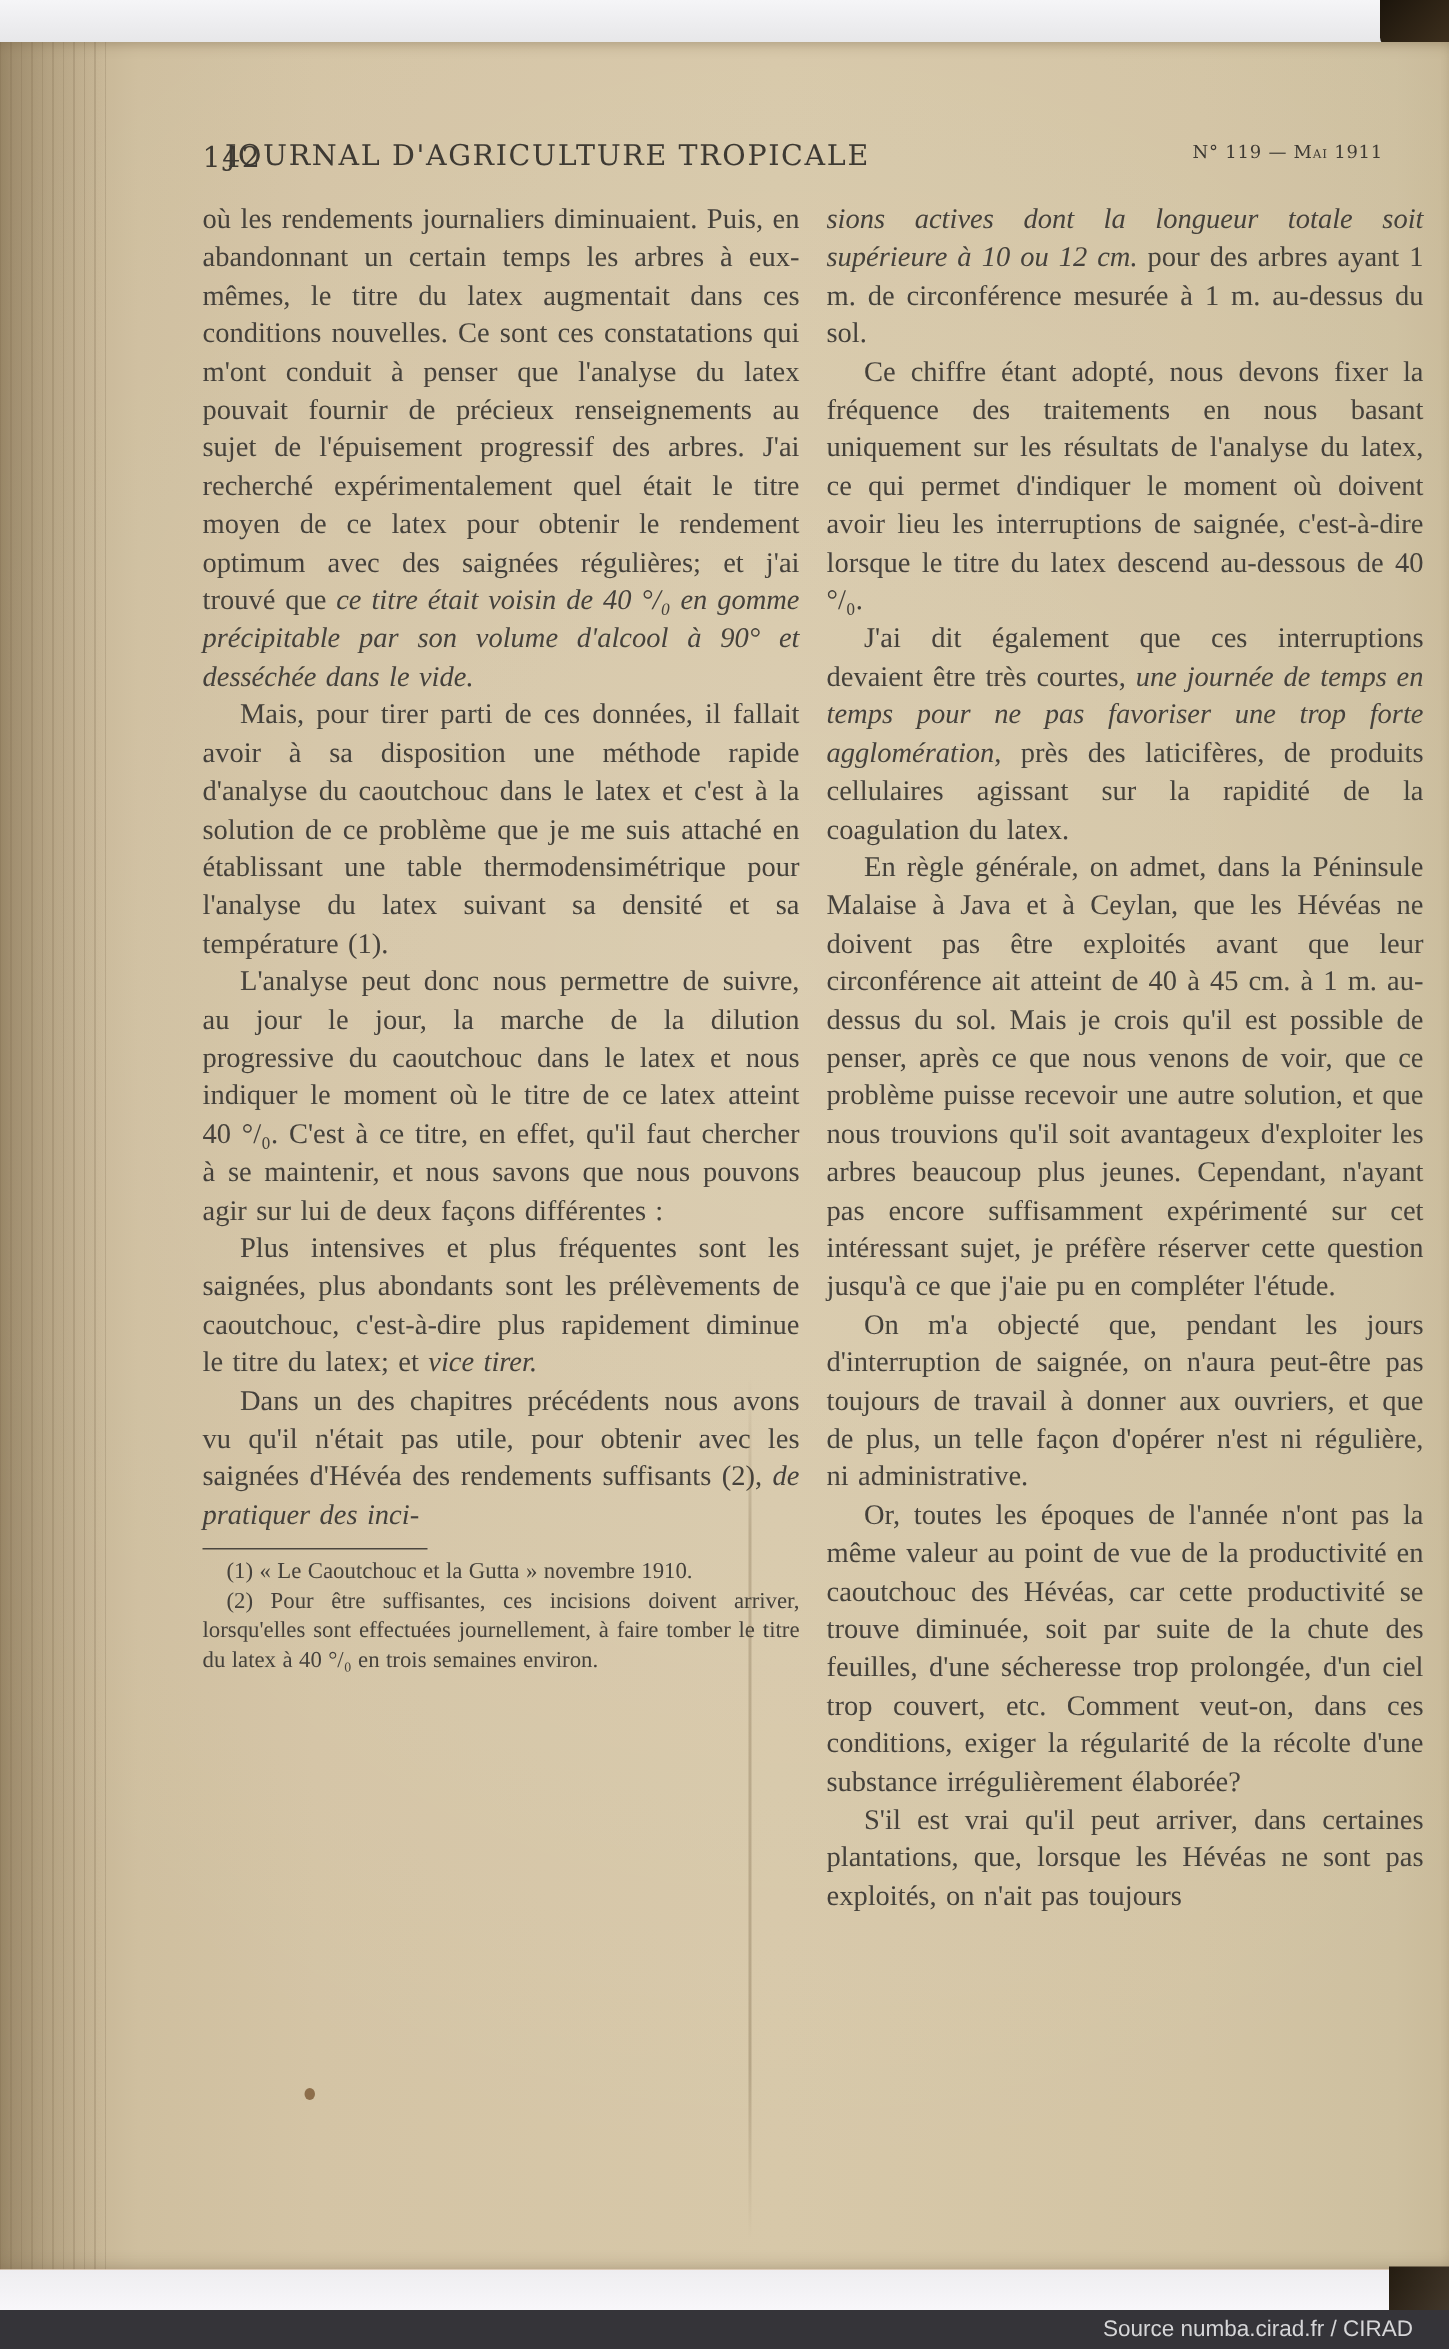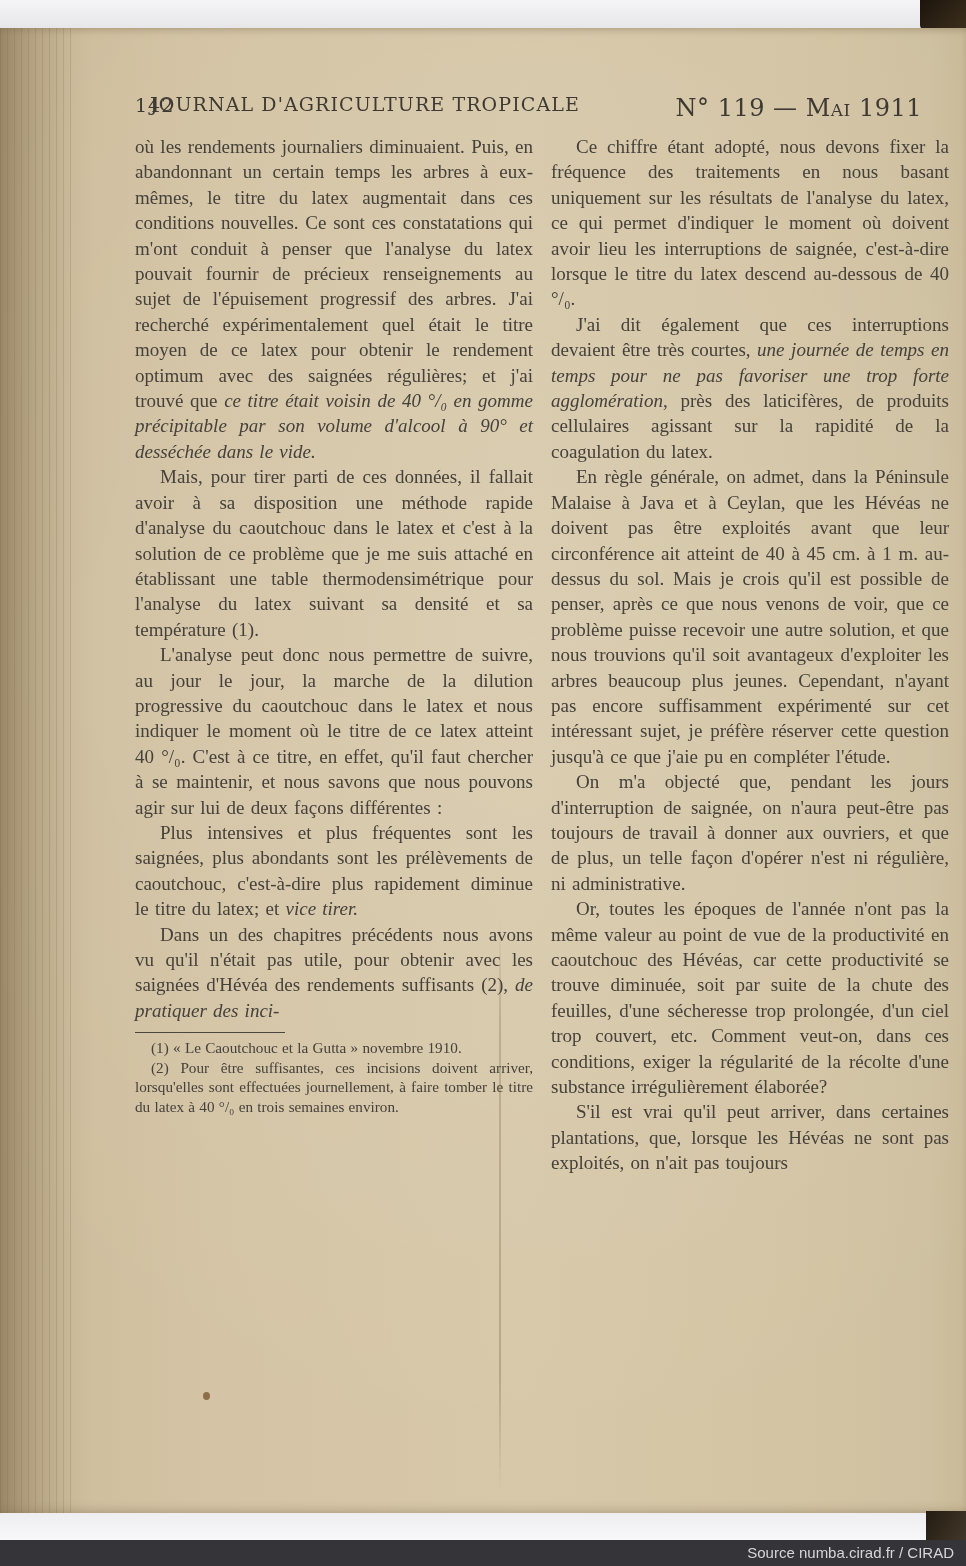--- a/index.html
+++ b/index.html
@@ -18,21 +18,21 @@
     box-shadow:inset 0 6px 10px -6px rgba(90,70,45,0.45), inset 0 -8px 12px -8px rgba(90,70,45,0.4);}
   .page-left-edge{position:absolute;left:0;top:0;bottom:0;width:72px;
     background:
       linear-gradient(90deg, rgba(130,110,80,0.5), rgba(150,130,98,0.25) 45%, rgba(160,140,110,0) 100%),
       repeating-linear-gradient(90deg, rgba(85,65,40,0.16) 0 1px, rgba(0,0,0,0) 1px 7px);}
 
   .page-header{position:absolute;top:64px;left:0;right:0;height:32px;color:#3e3a33;}
   .page-number{position:absolute;left:135px;top:2px;font-size:19px;letter-spacing:1px;}
   .journal-title{position:absolute;left:150px;right:20px;top:1px;text-align:left;
     font-size:19px;letter-spacing:1.1px;white-space:nowrap;}
-  .issue-date{position:absolute;right:44px;top:2px;font-size:24px;
+  .issue-date{position:absolute;right:44px;top:2px;font-size:12px;
     font-variant:small-caps;letter-spacing:0.5px;white-space:nowrap;}
 
   .col{position:absolute;top:106px;width:398px;color:#45413b;font-size:19px;
     line-height:25.4px;text-align:justify;word-spacing:1.5px;font-family:Liberation Serif, serif;}
   .col-left{left:135px;}
   .col-right{left:551px;}
   .para{margin:0;}
   .para.indent{text-indent:25px;}
   .it{font-style:italic;}
 
@@ -45,21 +45,21 @@
   .ink-spot{position:absolute;left:203px;top:1364px;width:7px;height:8px;
     border-radius:50%;background:#8d6e4b;}
 
   .scan-strip-bottom{position:absolute;left:0;right:0;top:1513px;height:27px;
     background:linear-gradient(180deg,#eeedf0,#f8f7fa);}
   .dark-corner-br{position:absolute;right:0;top:1511px;width:40px;height:29px;
     background:linear-gradient(120deg,#241c11,#42372a);}
 
   .source-bar{position:absolute;left:0;right:0;top:1540px;height:26px;background:#353439;
     color:#d6d6d8;font-family:"Liberation Sans", sans-serif;font-size:15px;line-height:26px;
-    text-align:right;padding-right:12px;box-sizing:border-box;}
+    text-align:right;padding-right:24px;box-sizing:border-box;}
 </style>
 </head>
 <body>
 
 <div class="screenshot">
 
   <div class="scan-strip-top"></div>
   <div class="dark-corner-tr"></div>
 
   <div class="page">
@@ -75,20 +75,21 @@
         <p class="para"><span>où les rendements journaliers diminuaient. Puis, en abandonnant un certain temps les arbres à eux-mêmes, le titre du latex augmentait dans ces conditions nouvelles. Ce sont ces constatations qui m'ont conduit à penser que l'analyse du latex pouvait fournir de précieux renseignements au sujet de l'épuisement progressif des arbres. J'ai recherché expérimentalement quel était le titre moyen de ce latex pour obtenir le rendement optimum avec des saignées régulières; et j'ai trouvé que </span><span class="it">ce titre était voisin de 40 °/₀ en gomme précipitable par son volume d'alcool à 90° et desséchée dans le vide.</span></p>
         <p class="para indent"><span>Mais, pour tirer parti de ces données, il fallait avoir à sa disposition une méthode rapide d'analyse du caoutchouc dans le latex et c'est à la solution de ce problème que je me suis attaché en établissant une table thermodensimétrique pour l'analyse du latex suivant sa densité et sa température (1).</span></p>
         <p class="para indent"><span>L'analyse peut donc nous permettre de suivre, au jour le jour, la marche de la dilution progressive du caoutchouc dans le latex et nous indiquer le moment où le titre de ce latex atteint 40 °/₀. C'est à ce titre, en effet, qu'il faut chercher à se maintenir, et nous savons que nous pouvons agir sur lui de deux façons différentes :</span></p>
         <p class="para indent"><span>Plus intensives et plus fréquentes sont les saignées, plus abondants sont les prélèvements de caoutchouc, c'est-à-dire plus rapidement diminue le titre du latex; et </span><span class="it">vice tirer.</span></p>
         <p class="para indent"><span>Dans un des chapitres précédents nous avons vu qu'il n'était pas utile, pour obtenir avec les saignées d'Hévéa des rendements suffisants (2), </span><span class="it">de pratiquer des inci-</span></p>
         <hr class="footnote-rule">
         <p class="footnote">(1) « Le Caoutchouc et la Gutta » novembre 1910.</p>
         <p class="footnote">(2) Pour être suffisantes, ces incisions doivent arriver, lorsqu'elles sont effectuées journellement, à faire tomber le titre du latex à 40 °/₀ en trois semaines environ.</p>
       </div>
     <div class="col col-right" id="col-right">
+        <p class="para"><span class="it">sions actives dont la longueur totale soit supérieure à 10 ou 12 cm.</span><span> pour des arbres ayant 1 m. de circonférence mesurée à 1 m. au-dessus du sol.</span></p>
         <p class="para indent"><span>Ce chiffre étant adopté, nous devons fixer la fréquence des traitements en nous basant uniquement sur les résultats de l'analyse du latex, ce qui permet d'indiquer le moment où doivent avoir lieu les interruptions de saignée, c'est-à-dire lorsque le titre du latex descend au-dessous de 40 °/₀.</span></p>
         <p class="para indent"><span>J'ai dit également que ces interruptions devaient être très courtes, </span><span class="it">une journée de temps en temps pour ne pas favoriser une trop forte agglomération</span><span>, près des laticifères, de produits cellulaires agissant sur la rapidité de la coagulation du latex.</span></p>
         <p class="para indent"><span>En règle générale, on admet, dans la Péninsule Malaise à Java et à Ceylan, que les Hévéas ne doivent pas être exploités avant que leur circonférence ait atteint de 40 à 45 cm. à 1 m. au-dessus du sol. Mais je crois qu'il est possible de penser, après ce que nous venons de voir, que ce problème puisse recevoir une autre solution, et que nous trouvions qu'il soit avantageux d'exploiter les arbres beaucoup plus jeunes. Cependant, n'ayant pas encore suffisamment expérimenté sur cet intéressant sujet, je préfère réserver cette question jusqu'à ce que j'aie pu en compléter l'étude.</span></p>
         <p class="para indent"><span>On m'a objecté que, pendant les jours d'interruption de saignée, on n'aura peut-être pas toujours de travail à donner aux ouvriers, et que de plus, un telle façon d'opérer n'est ni régulière, ni administrative.</span></p>
         <p class="para indent"><span>Or, toutes les époques de l'année n'ont pas la même valeur au point de vue de la productivité en caoutchouc des Hévéas, car cette productivité se trouve diminuée, soit par suite de la chute des feuilles, d'une sécheresse trop prolongée, d'un ciel trop couvert, etc. Comment veut-on, dans ces conditions, exiger la régularité de la récolte d'une substance irrégulièrement élaborée?</span></p>
         <p class="para indent"><span>S'il est vrai qu'il peut arriver, dans certaines plantations, que, lorsque les Hévéas ne sont pas exploités, on n'ait pas toujours</span></p>
       </div>
 
     <div class="paper-crease"></div>
     <div class="ink-spot"></div>

